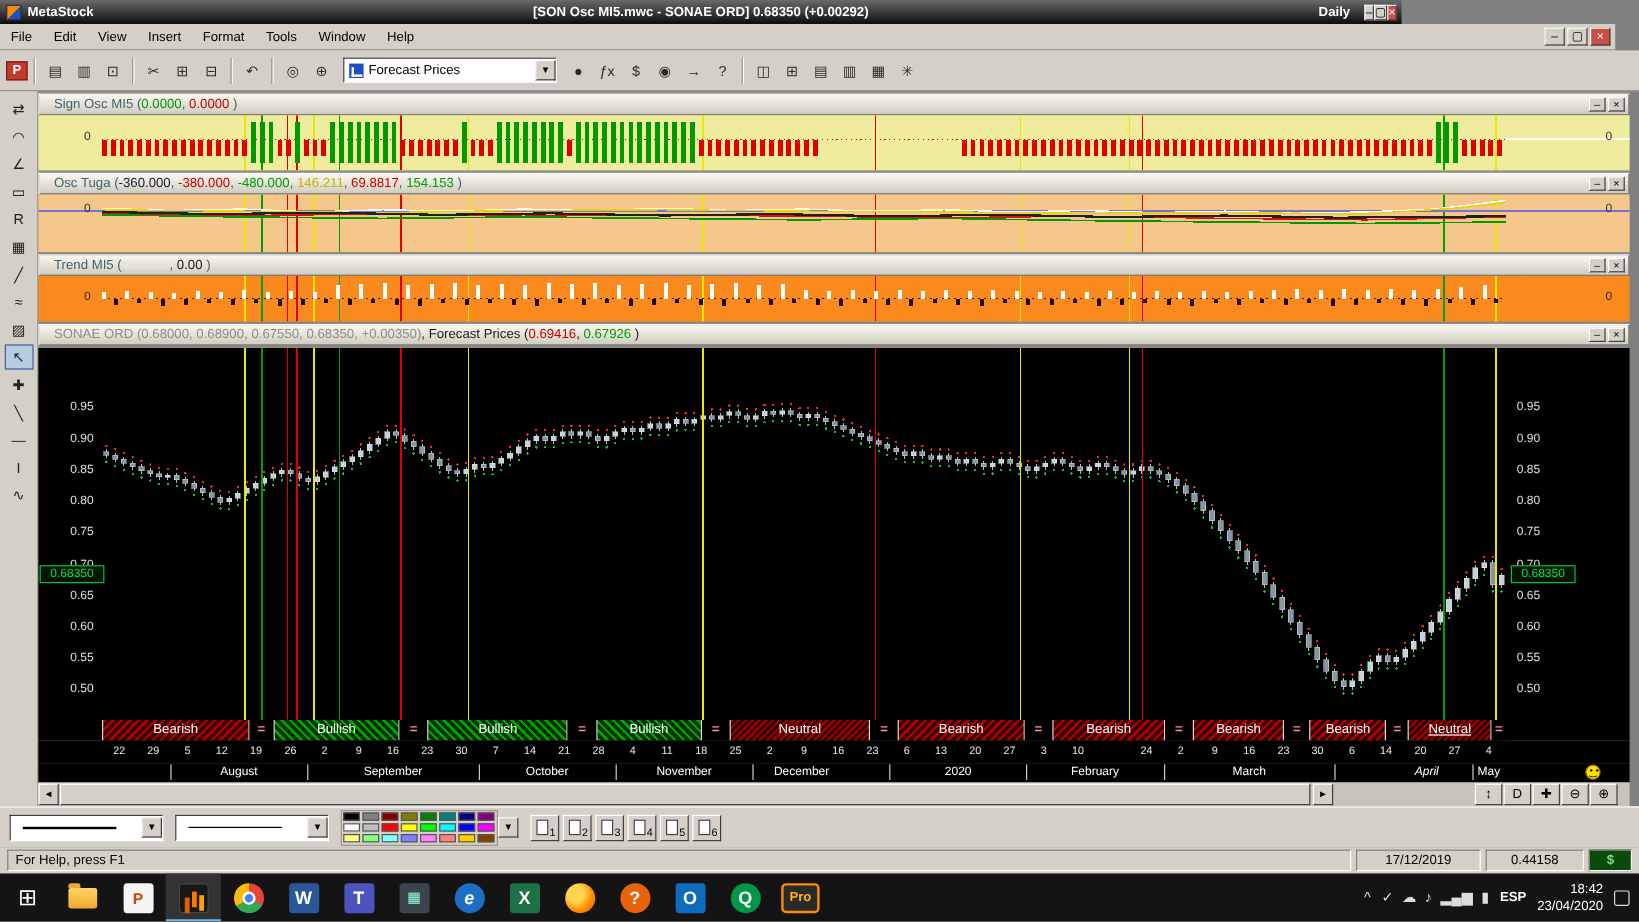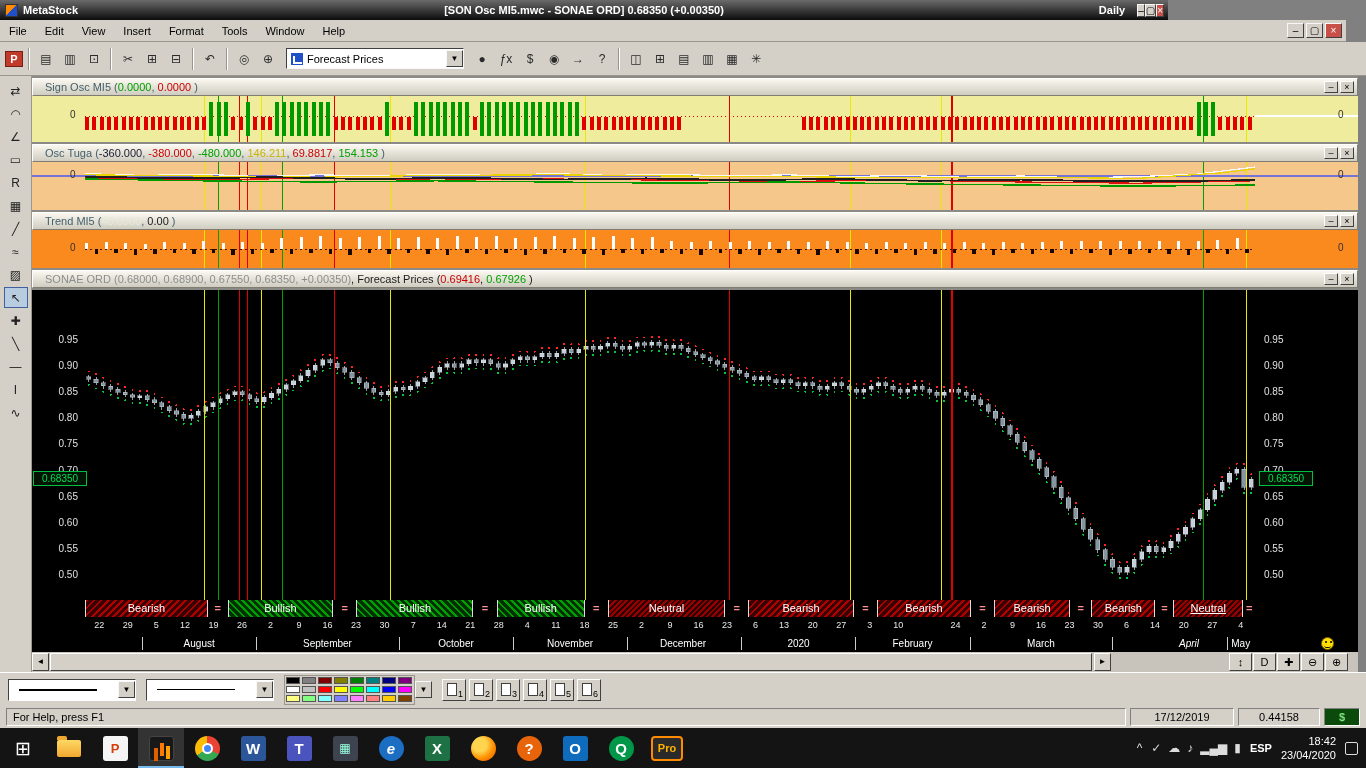--- a/index.html
+++ b/index.html
@@ -133,21 +133,21 @@
 .acbtn{width:13px;height:13px;border:1px solid #ddd;border-radius:2px}
 </style>
 </head>
 <body>
 
 <div id="root">
 
   <div id="titlebar">
     <span class="app-ico"></span>
     <span>MetaStock</span>
-    <div id="title-doc">[SON Osc MI5.mwc - SONAE ORD]  0.68350 (+0.00350)</div>
+    <div id="title-doc">[SON Osc MI5.mwc - SONAE ORD]  0.68350 (+0.00292)</div>
     <div class="title-right">
       <span class="periodicity">Daily</span>
       <span id="win-controls"><span class="wbtn">–</span><span class="wbtn">▢</span><span class="wbtn wbtn-close">×</span></span>
     </div>
   </div>
 
   <div id="menubar">
     <div id="menu-items">
         <span class="mitem">File</span>
         <span class="mitem">Edit</span>
@@ -1327,21 +1327,21 @@
         <span class="dtick" style="left: 1143.7px;">20</span>
         <span class="dtick" style="left: 1172.2px;">27</span>
         <span class="dtick" style="left: 1200.7px;">4</span>
       </div>
     <div id="months">
       <span class="smiley"></span>
     <span class="mlab" style="left: 135.2px;">August</span>
         <span class="mlab" style="left: 263.5px;">September</span>
         <span class="mlab" style="left: 392px;">October</span>
         <span class="mlab" style="left: 506.1px;">November</span>
-        <span class="mlab" style="left: 619px;">December</span>
+        <span class="mlab" style="left: 604px;">December</span>
         <span class="mlab" style="left: 734.5px;">2020</span>
         <span class="mlab" style="left: 848.5px;">February</span>
         <span class="mlab" style="left: 977px;">March</span>
         <span class="mlab" style="left: 1125px; font-style: italic;">April</span>
         <span class="mlab" style="left: 1176.7px;">May</span>
         <span class="mbound" style="left: 110.1px;"></span>
         <span class="mbound" style="left: 224.2px;"></span>
         <span class="mbound" style="left: 366.9px;"></span>
         <span class="mbound" style="left: 481.1px;"></span>
         <span class="mbound" style="left: 595.2px;"></span>

